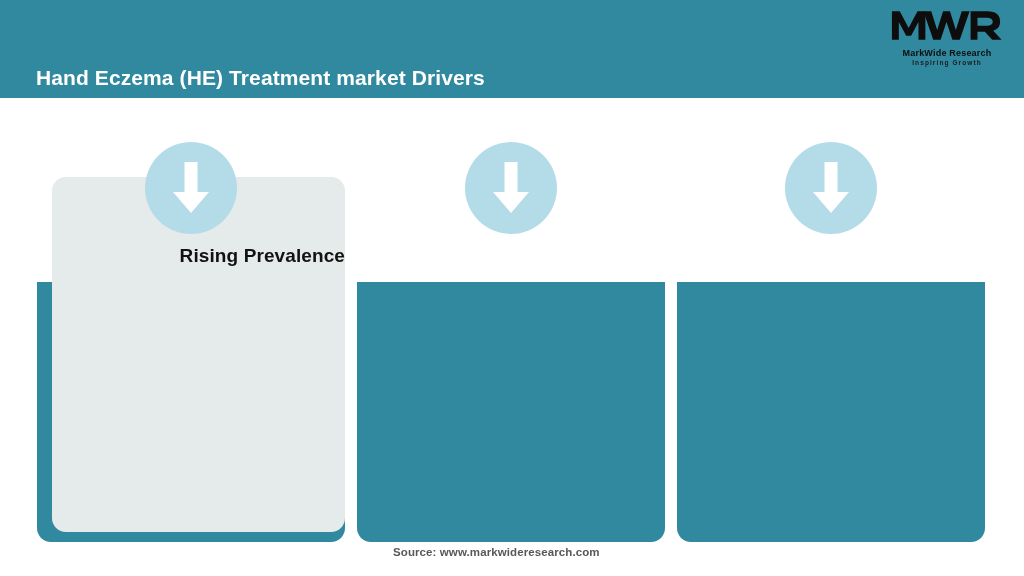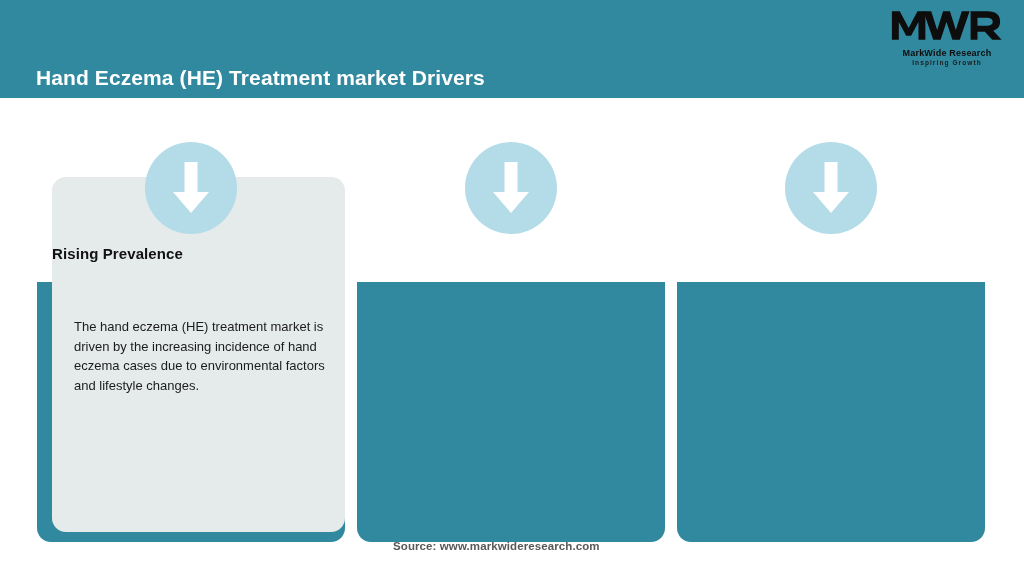--- a/index.html
+++ b/index.html
@@ -107,22 +107,22 @@
     background: #e5eaeb;
     border-radius: 14px;
     box-sizing: border-box;
   }
 
   .card-title {
     position: absolute;
     left: 0;
     top: 68px;
     width: 100%;
-    text-align: left;
-    font-size: 15px;
+    text-align: right;
+    font-size: 19px;
     font-weight: bold;
     color: #121212;
     letter-spacing: 0.1px;
   }
   .card-body {
     position: absolute;
     left: 22px;
     top: 140px;
     width: 252px;
     font-size: 13px;
@@ -144,21 +144,21 @@
     position: absolute;
     left: 50%;
     top: 50%;
     transform: translate(-50%, -50%);
   }
 
   
   .footer {
     position: absolute;
     left: 0;
-    bottom: 10px;
+    bottom: 4px;
     width: 1024px;
     height: 33px;
   }
   .footer-source {
     position: absolute;
     left: 393px;
     top: 7px;
     font-size: 11.5px;
     font-weight: bold;
     color: #58585a;
@@ -196,21 +196,20 @@
     <div class="logo-tag">Inspiring Growth</div>
   </div>
 </div>
 
 <div class="cards">
 
   <div class="card-wrap c0">
     <div class="card-frame"></div>
     <div class="card">
       <div class="card-title">Rising Prevalence</div>
-      <div class="card-body">The hand eczema (HE) treatment market is driven by the increasing incidence of hand eczema cases due to environmental factors and lifestyle changes.</div>
     </div>
     <div class="arrow-badge">
       <svg width="40" height="52" viewBox="0 0 40 52">
         <path d="M13.5 0 H26.5 V30 H38 L20 51 L2 30 H13.5 Z" fill="#ffffff"></path>
       </svg>
     </div>
   </div>
 
   <div class="card-wrap c1">
     <div class="card-frame"></div>

